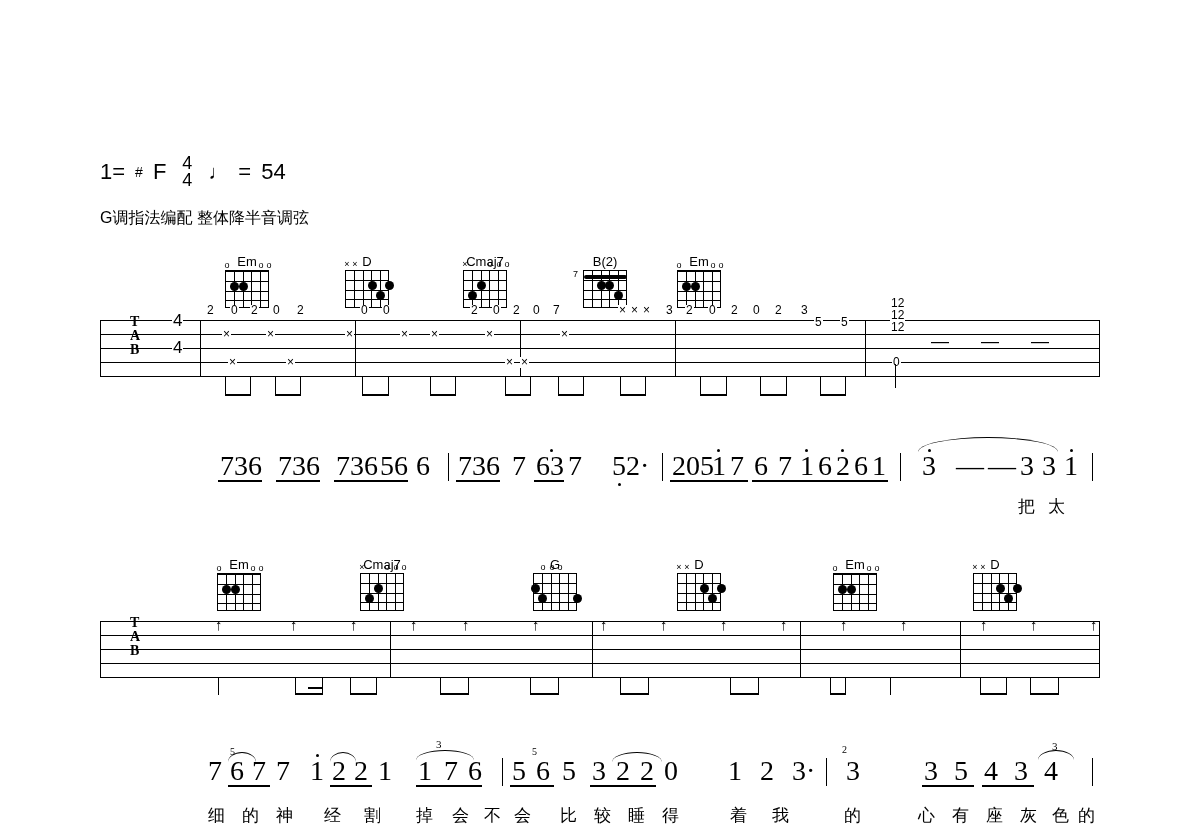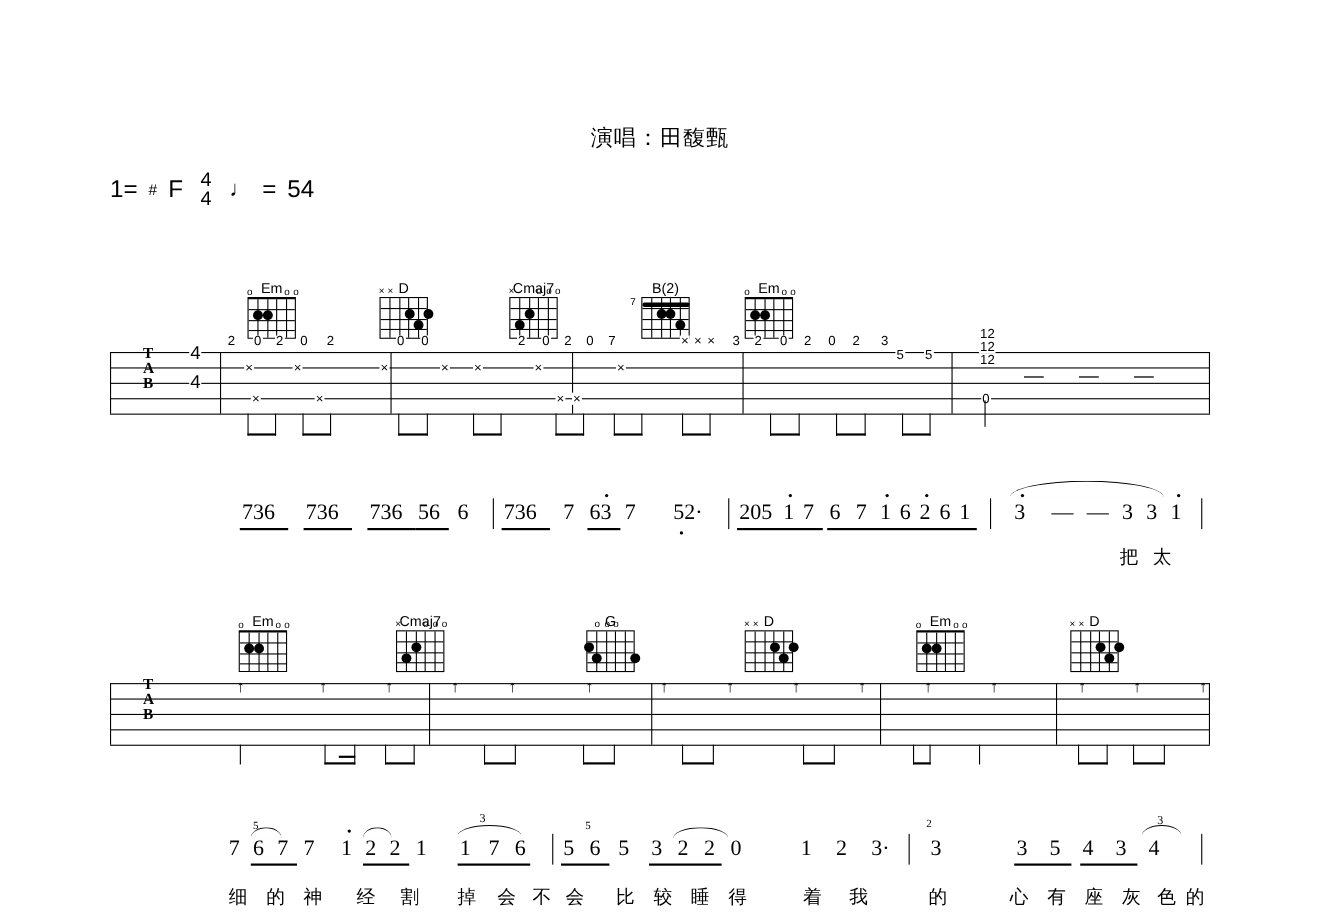--- a/index.html
+++ b/index.html
@@ -47,51 +47,51 @@
   .tab .line{position:absolute;left:0;right:0;height:1px;background:#000;}
   .tab .bar{position:absolute;top:0;bottom:0;width:1px;background:#000;}
   .tab .tabletter{position:absolute;left:30px;font-size:14px;font-weight:bold;font-family:"Liberation Serif",serif;}
   .tnum{position:absolute;font-size:12px;background:#fff;padding:0 1px;line-height:11px;}
   .stem{position:absolute;width:1px;background:#000;}
   .beam{position:absolute;height:2px;background:#000;}
   .arrowup{position:absolute;font-size:15px;line-height:15px;}
 
   
   .melody{position:absolute;left:100px;width:1000px;font-family:"Liberation Serif",serif;}
-  .mnote{position:absolute;font-size:20px;line-height:22px;}
+  .mnote{position:absolute;font-size:28px;line-height:22px;}
   .under1{position:absolute;height:1.5px;background:#000;}
   .lyric{position:absolute;font-size:17px;font-family:"Liberation Sans",sans-serif;}
   .dot-u{position:absolute;width:3px;height:3px;border-radius:50%;background:#000;}
   .dot-d{position:absolute;width:3px;height:3px;border-radius:50%;background:#000;}
   .mbar{position:absolute;width:1px;background:#000;}
   .slur{position:absolute;border-top:1.5px solid #000;border-radius:50%/100% 100% 0 0;height:9px;}
   .trip{position:absolute;font-size:11px;}
   .smallnum{position:absolute;font-size:10px;}
   .phrase{position:absolute;border-top:1.5px solid #000;border-radius:50%/100% 100% 0 0;height:14px;}
 </style>
 </head>
 <body>
 
 <div class="sheet">
 
-  <div class="subtitle">演唱：田馥甄</div>
 
   <div class="keyline">
     <span>1=</span>
       <span class="sharp">#</span>
       <span>F</span>
     <span class="timesig">
       <span>4</span>
       <span>4</span>
     </span>
     <span class="notehead">♩</span>
     <span>=</span>
     <span>54</span>
   </div>
 
+  <div class="capoline">G调指法编配  整体降半音调弦</div>
 
 
   <div class="chord" style="left:220px;top:255px;">
     <div class="cname">Em</div>
     <div class="grid">
       <div class="v" style="left:8px"></div>
         <div class="v" style="left:17px"></div>
         <div class="v" style="left:25px"></div>
         <div class="v" style="left:34px"></div>
       <div class="h" style="top:9px"></div>

